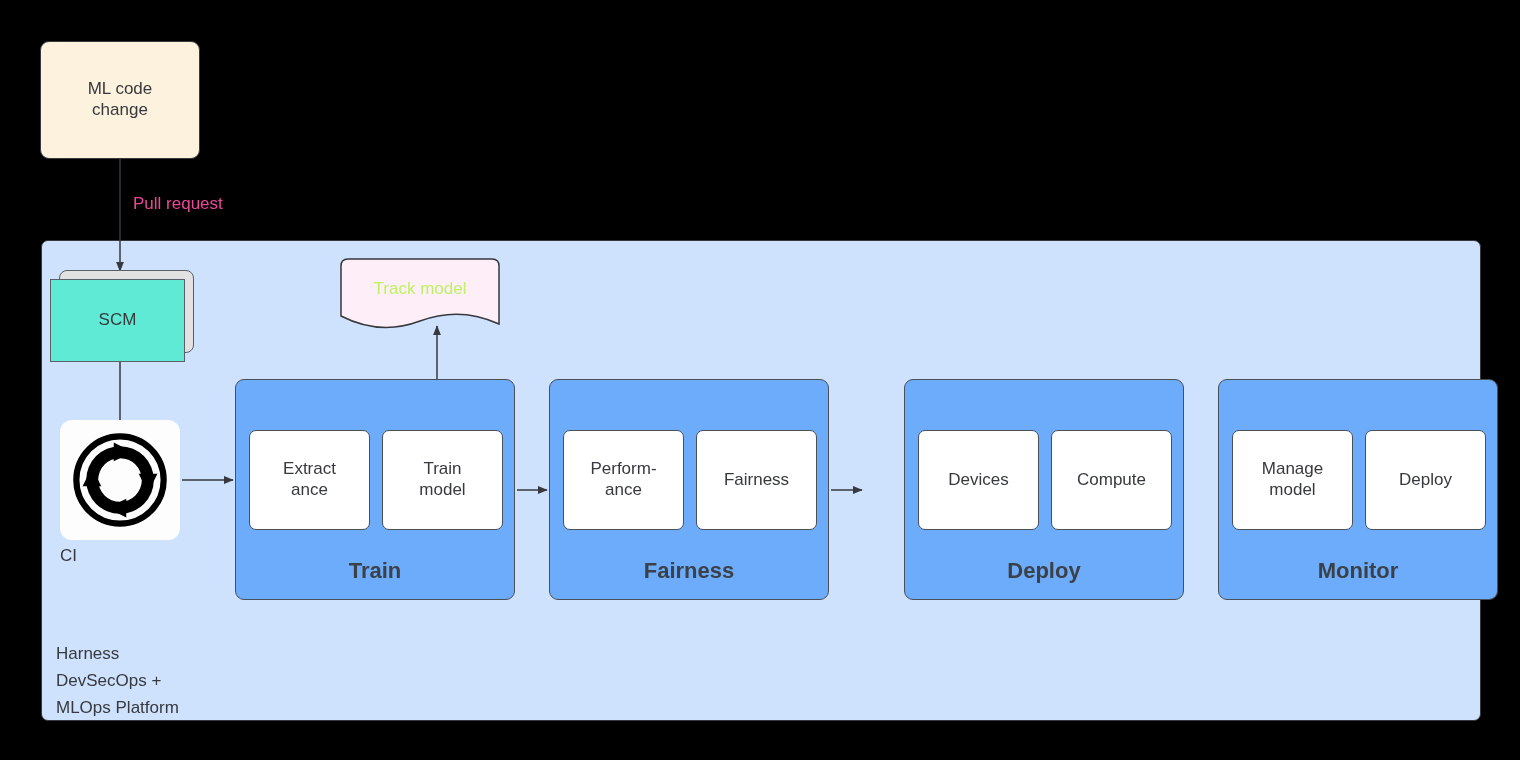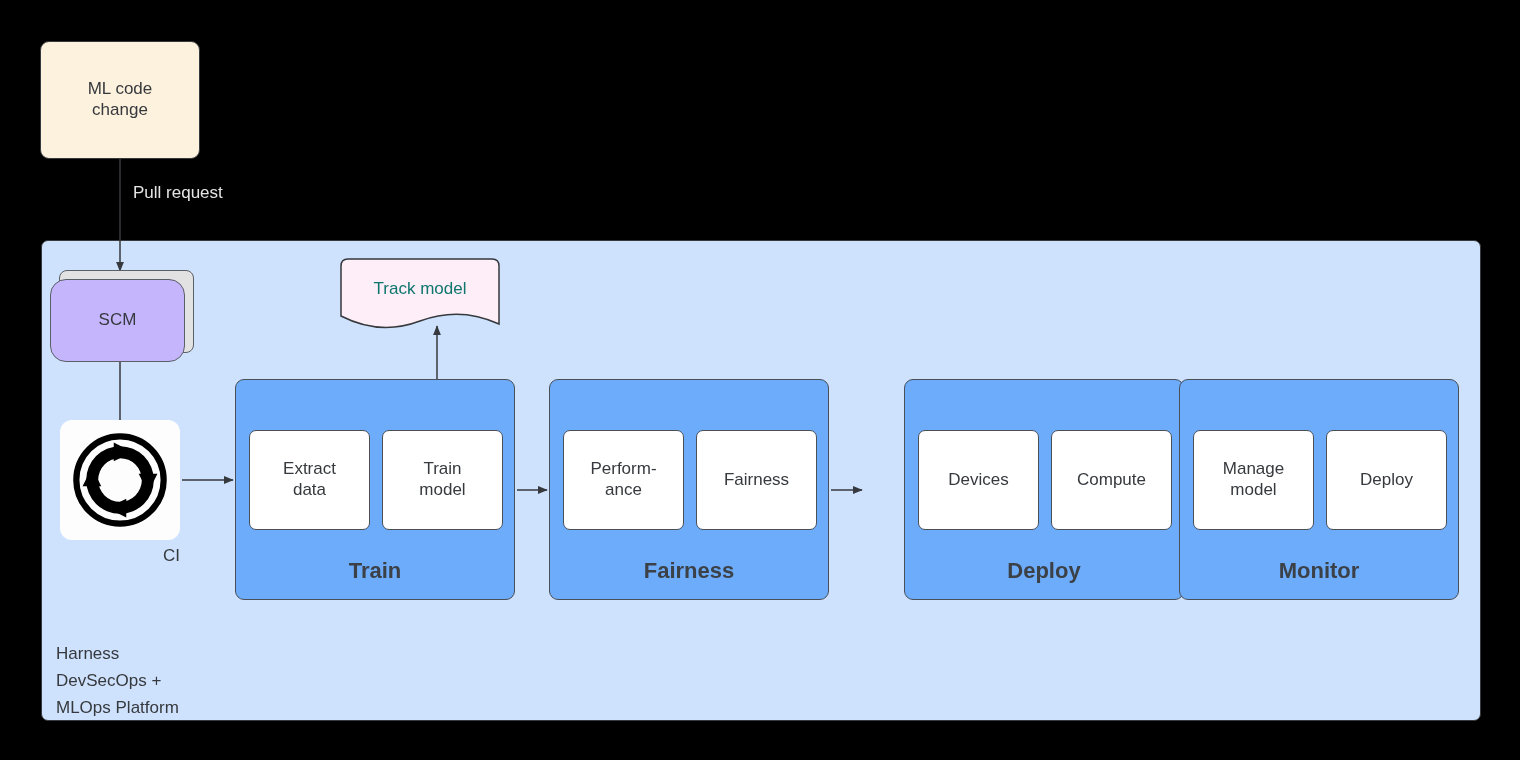--- a/index.html
+++ b/index.html
@@ -41,23 +41,23 @@
     width: 160px; height: 118px;
     background: #fdf2dd;
     border: 1.6px solid #36393d;
     border-radius: 9px;
     font-size: 17px;
     color: #36393d;
   }
 
   
   #pull-request-label {
-    left: 133px; top: 183px;
-    font-size: 17px;
-    color: #e5e5e5;
+    left: 133px; top: 194px;
+    font-size: 17px;
+    color: #ec4899;
     white-space: nowrap;
   }
 
   
   #platform-container {
     left: 41px; top: 240px;
     width: 1440px; height: 481px;
     background: #cfe2fd;
     border: 1.6px solid #36393d;
     border-radius: 7px;
@@ -82,57 +82,57 @@
     left: 9px; top: 0;
     width: 133px; height: 81px;
     background: #e2e2e2;
     border: 1.5px solid #5b5f66;
     border-radius: 8px;
   }
   #scm-stack .sheet-front {
     position: absolute;
     left: 0; top: 9px;
     width: 133px; height: 81px;
-    background: #c4b5fd;
+    background: #5eead4;
     border: 1.5px solid #5b5f66;
-    border-radius: 16px;
+    border-radius: 0;
     font-size: 17px;
   }
 
   
   #ci-node {
     left: 60px; top: 420px;
     width: 120px; height: 120px;
     background: #fdfdfd;
     border-radius: 12px;
   }
   #ci-node svg { display: block; }
   #ci-label {
     left: 60px; top: 546px;
     width: 120px;
-    text-align: right;
+    text-align: left;
     font-size: 17px;
     color: #36393d;
   }
 
   
   #track-model-doc {
     left: 340px; top: 258px;
     width: 160px; height: 80px;
   }
   #track-model-doc svg { display: block; position: absolute; left: 0; top: 0; }
   #track-model-doc .doc-label {
     position: absolute;
     left: 0; top: 0;
     width: 160px; height: 62px;
     display: flex;
     align-items: center;
     justify-content: center;
     font-size: 17px;
-    color: #0f766e;
+    color: #bef264;
   }
 
   
   .stage {
     top: 379px;
     width: 280px; height: 221px;
     background: #6cacfa;
     border: 1.5px solid #4a5058;
     border-radius: 9px;
   }
@@ -164,21 +164,21 @@
     width: 100%;
     text-align: center;
     font-size: 22px;
     font-weight: bold;
     color: #3c4147;
   }
 
   #stage-train    { left: 235px; }
   #stage-evaluate { left: 549px; }
   #stage-deploy   { left: 904px; }
-  #stage-monitor  { left: 1179px; }
+  #stage-monitor  { left: 1218px; }
 
   
   #connectors {
     position: absolute;
     left: 0; top: 0;
     width: 1520px; height: 760px;
     pointer-events: none;
   }
 </style>
 </head>
@@ -258,21 +258,21 @@
                Q120,48 159,66
                L159,8 Q159,1 152,1 z" fill="#fdeef7" stroke="#36393d" stroke-width="1.5"></path>
     </svg>
     <div class="doc-label">Track model</div>
   </div>
 
   <div class="abs stage" id="stage-train">
     <div class="substeps">
       <div class="substep">
         <span>Extract
-data</span>
+ance</span>
       </div>
       <div class="substep">
         <span>Train
 model</span>
       </div>
     </div>
     <div class="stage-title">Train</div>
   </div>
 
   <div class="abs stage" id="stage-evaluate">

